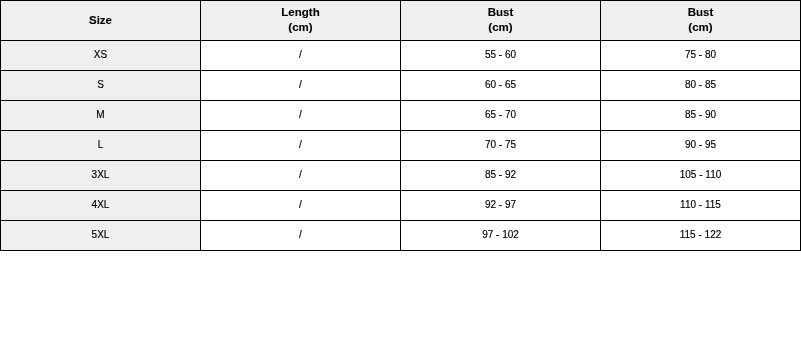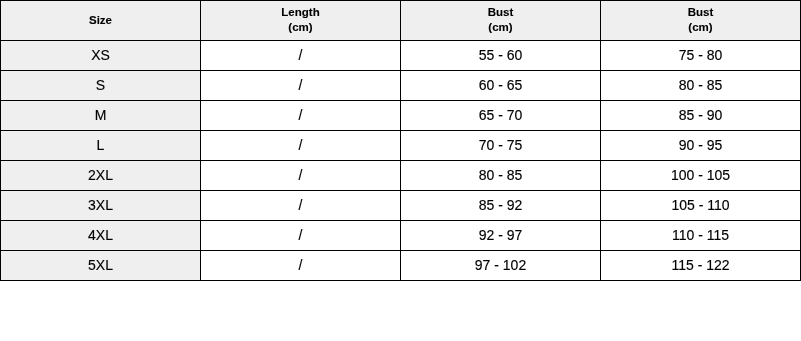--- a/index.html
+++ b/index.html
@@ -57,21 +57,21 @@
     top: 0;
   }
   thead th .hdr {
     display: block;
     -webkit-text-stroke: 0.1px var(--text-color);
   }
   tbody td {
     height: 29px;
     background: var(--cell-bg);
     font-weight: normal;
-    font-size: 14px;
+    font-size: 10px;
     line-height: 14px;
     color: var(--text-color);
   }
   tbody td span.cell {
     display: block;
     position: relative;
     top: -0.8px;
     -webkit-text-stroke: 0.15px var(--text-color);
   }
   tbody td.size-cell {
@@ -167,34 +167,20 @@
         </td>
         <td>
           <span class="cell">70 - 75</span>
         </td>
         <td>
           <span class="cell">90 - 95</span>
         </td>
       </tr>
       <tr>
         <td class="size-cell">
-          <span class="cell">2XL</span>
-        </td>
-        <td>
-          <span class="cell">/</span>
-        </td>
-        <td>
-          <span class="cell">80 - 85</span>
-        </td>
-        <td>
-          <span class="cell">100 - 105</span>
-        </td>
-      </tr>
-      <tr>
-        <td class="size-cell">
           <span class="cell">3XL</span>
         </td>
         <td>
           <span class="cell">/</span>
         </td>
         <td>
           <span class="cell">85 - 92</span>
         </td>
         <td>
           <span class="cell">105 - 110</span>

